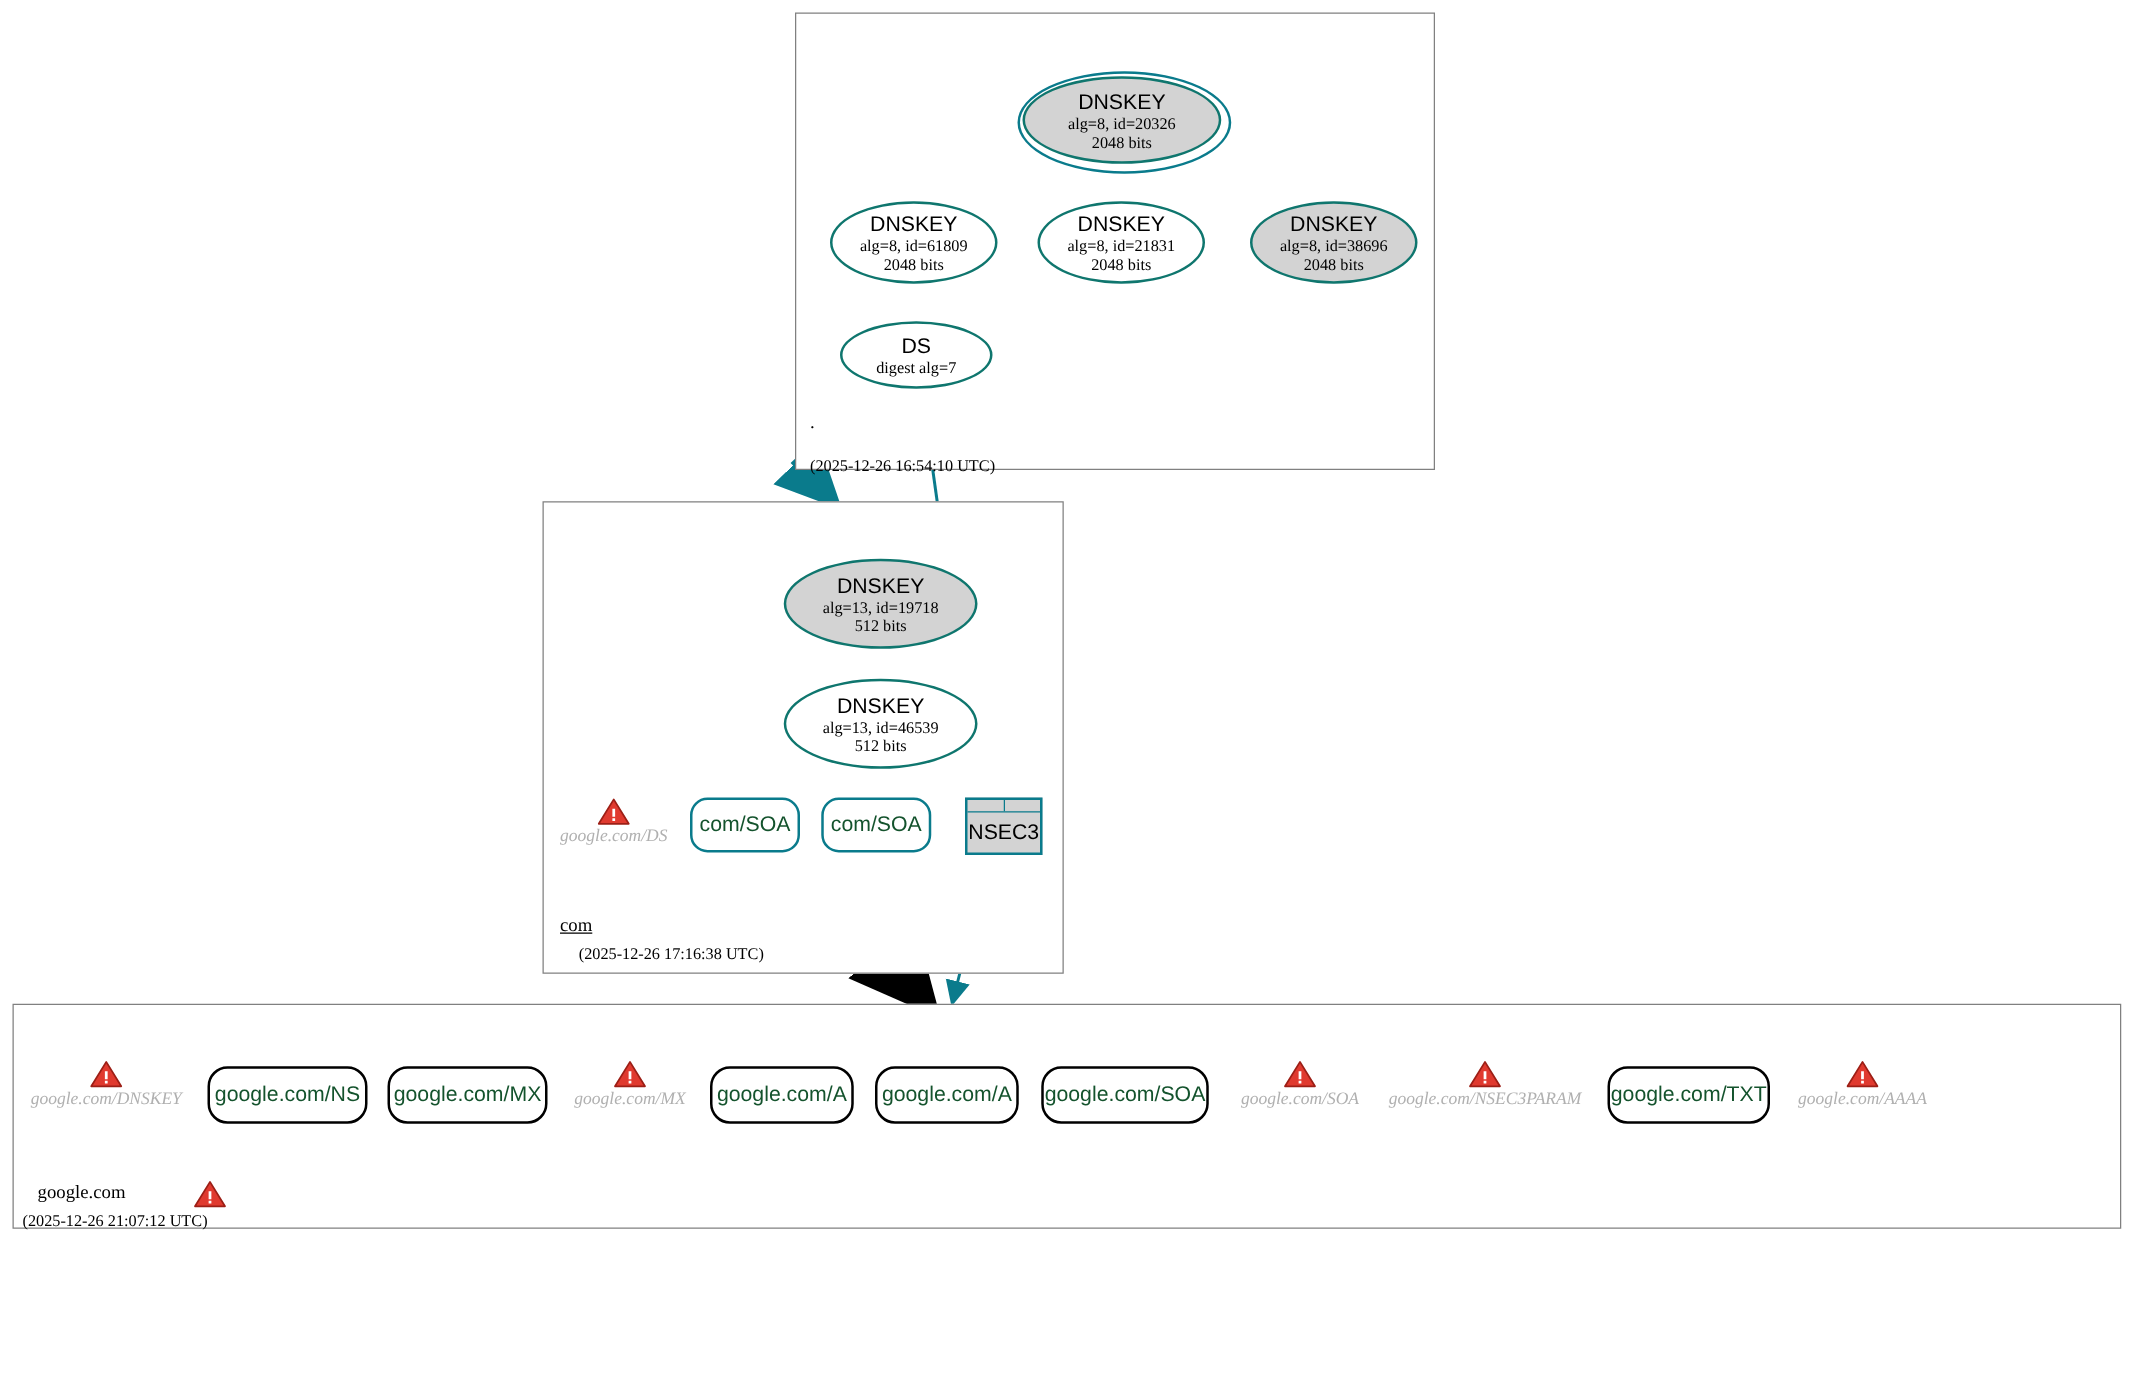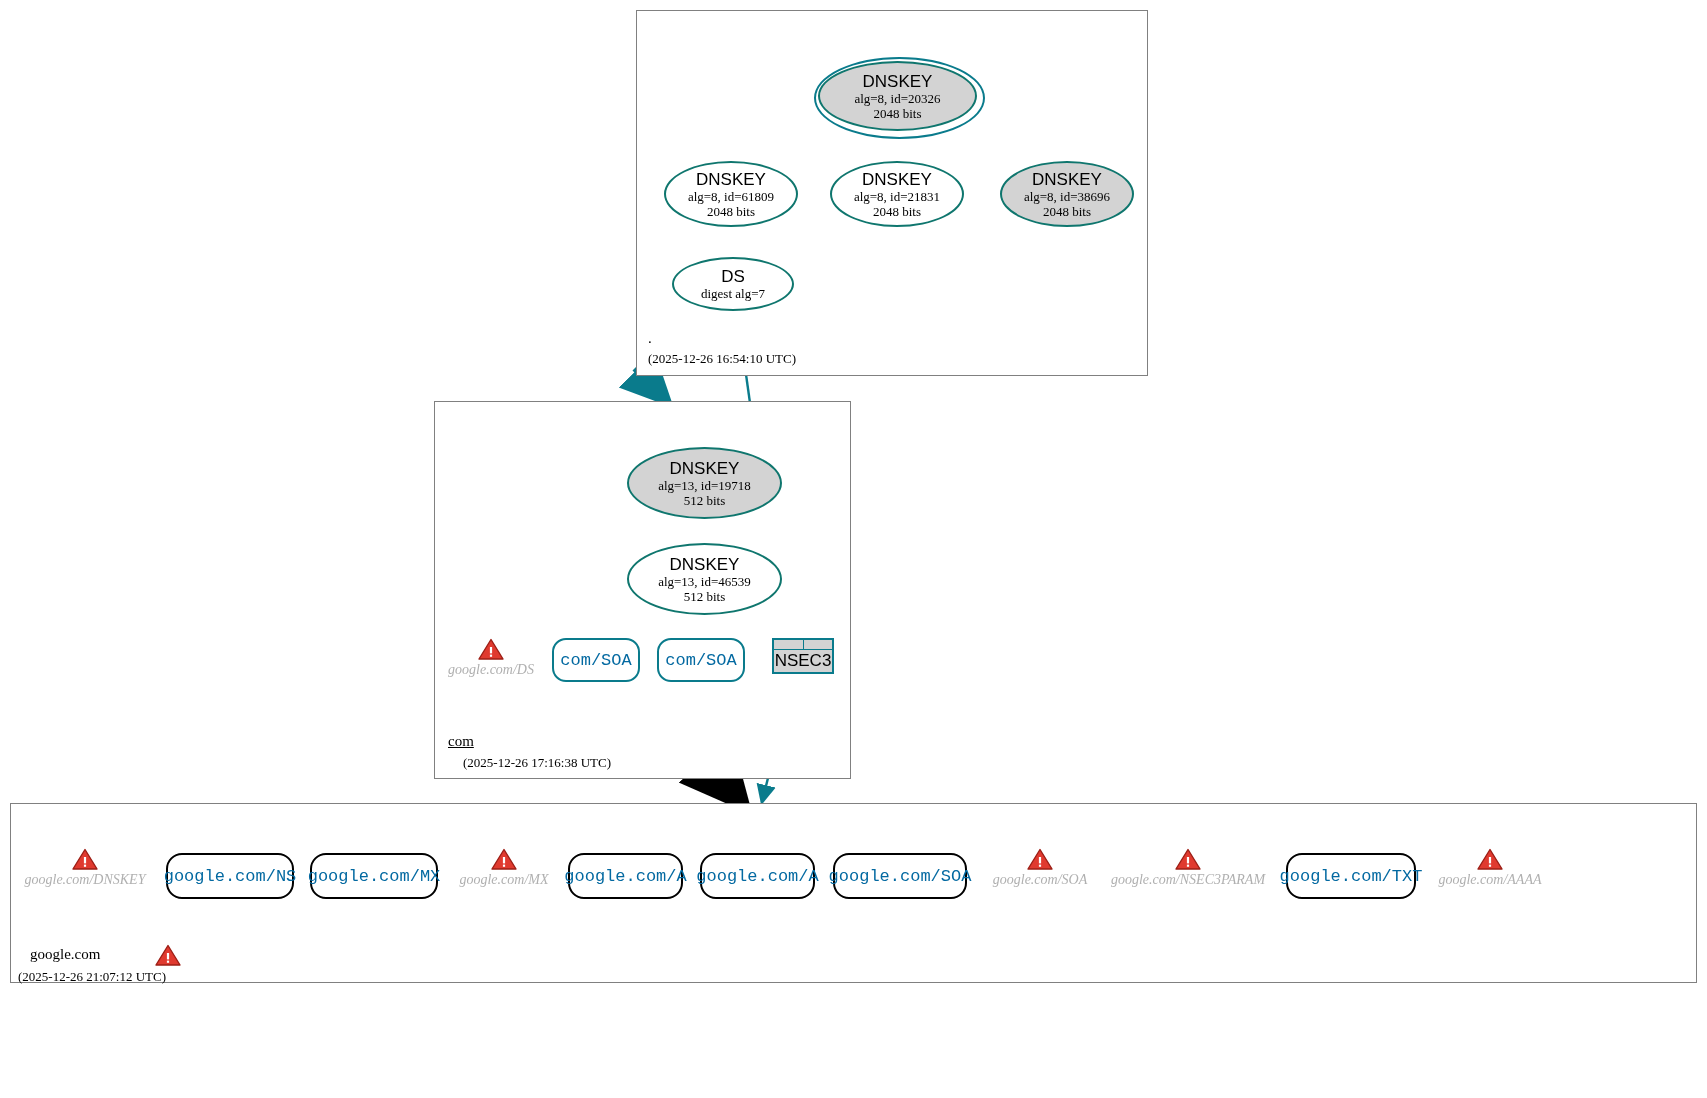--- a/index.html
+++ b/index.html
@@ -19,21 +19,21 @@
          border:2px solid #0f766e;border-radius:50%;background:#ffffff;}
   .enode.grey{background:#d3d3d3;}
   .enode .t1{font-family:"Liberation Sans",sans-serif;font-size:17px;line-height:19px;color:#000;}
   .enode .t2{font-family:Liberation Serif, serif;font-size:13px;line-height:15px;color:#000;}
   .enode .t3{font-family:"Liberation Serif",serif;font-size:13px;line-height:15px;color:#000;}
   .dblring{position:absolute;border:2px solid #0a7b8c;border-radius:50%;background:transparent;}
 
   
   .rbox{position:absolute;display:flex;align-items:center;justify-content:center;
         box-sizing:border-box;border:2px solid #0a7b8c;border-radius:14px;background:#fff;
-        font-family:Liberation Mono, monospace;font-size:17px;color:#0369a1;white-space:nowrap;}
+        font-family:Liberation Sans, sans-serif;font-size:17px;color:#14532d;white-space:nowrap;}
   .rbox.black{border-color:#000;border-width:2px;border-radius:16px;}
 
   
   .nsec3{position:absolute;box-sizing:border-box;border:2px solid #0a7b8c;background:#d3d3d3;
          display:flex;flex-direction:column;}
   .nsec3 .hdr{height:9px;border-bottom:1px solid #0a7b8c;display:flex;}
   .nsec3 .hdr span{flex:1;border-right:1px solid #0a7b8c;}
   .nsec3 .hdr span:last-child{border-right:none;}
   .nsec3 .body{flex:1;display:flex;align-items:center;justify-content:center;
                font-family:"Liberation Sans",sans-serif;font-size:17px;color:#000;}
@@ -120,21 +120,21 @@
     <div class="t2">alg=8, id=38696</div>
     <div class="t3">2048 bits</div>
   </div>
 
   <div class="enode" style="left:672px;top:257px;width:122px;height:54px;">
     <div class="t1">DS</div>
     <div class="t2">digest alg=7</div>
   </div>
 
   <div class="zonelabel" style="left:648px;top:330px;">.</div>
-  <div class="zonedate" style="left:648px;top:351px;">(2025-12-26 16:54:10 UTC)</div>
+  <div class="zonedate" style="left:648px;top:365px;">(2025-12-26 16:54:10 UTC)</div>
 
   <div class="zonebox" style="left:434px;top:401px;width:417px;height:378px;"></div>
 
   <div class="enode grey" style="left:627px;top:447px;width:155px;height:72px;">
     <div class="t1">DNSKEY</div>
     <div class="t2">alg=13, id=19718</div>
     <div class="t3">512 bits</div>
   </div>
 
   <div class="enode" style="left:627px;top:543px;width:155px;height:72px;">
@@ -153,21 +153,21 @@
   </div>
 
   <div class="rbox" style="left:552px;top:638px;width:88px;height:44px;">
     <span>com/SOA</span>
   </div>
 
   <div class="rbox" style="left:657px;top:638px;width:88px;height:44px;">
     <span>com/SOA</span>
   </div>
 
-  <div class="nsec3" style="left:772px;top:638px;width:62px;height:36px;">
+  <div class="nsec3" style="left:772px;top:638px;width:62px;height:46px;">
     <div class="hdr">
       <span></span>
       <span></span>
     </div>
     <div class="body">NSEC3</div>
   </div>
 
   <div class="zonelabel" style="left:448px;top:733px;text-decoration:underline;">com</div>
   <div class="zonedate" style="left:448px;top:755px;margin-left:15px;">(2025-12-26 17:16:38 UTC)</div>
 

